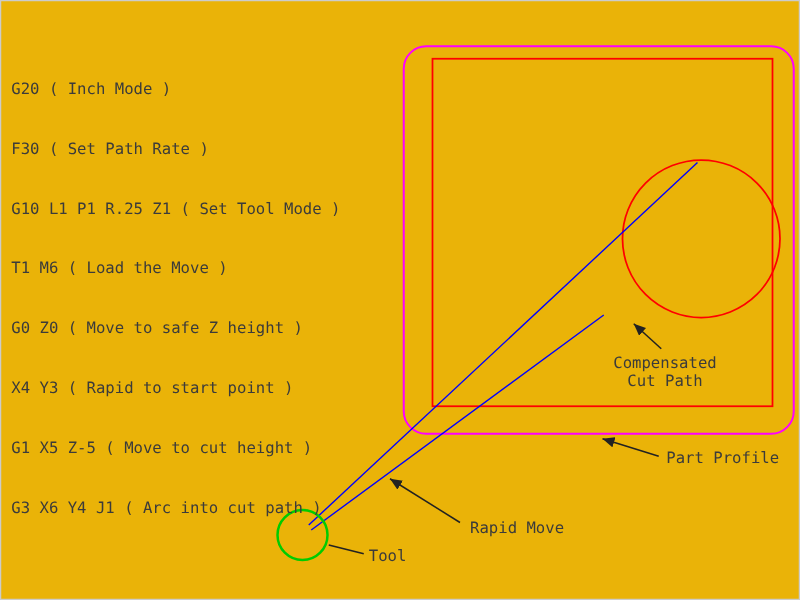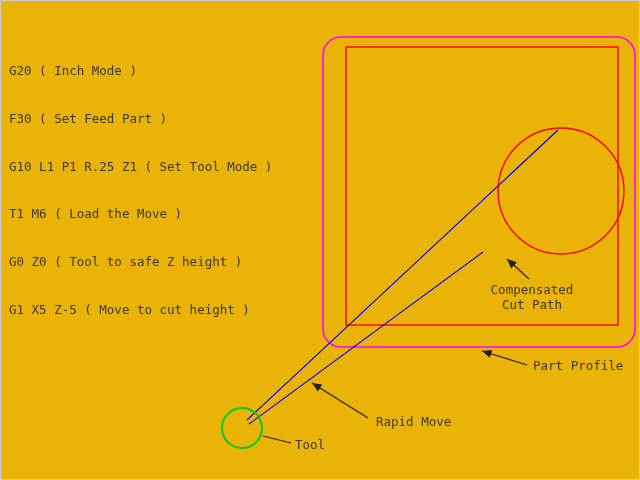--- a/index.html
+++ b/index.html
@@ -41,25 +41,27 @@
     fill: #3b3b3b;
   }
 </style>
 </head>
 <body>
 
 <div class="canvas">
 
   <div class="gcode-listing">
     <div>G20 ( Inch Mode )</div>
-    <div>F30 ( Set Feed Part )</div>
+    <div>F30 ( Set Path Rate )</div>
     <div>G10 L1 P1 R.25 Z1 ( Set Tool Mode )</div>
     <div>T1 M6 ( Load the Move )</div>
-    <div>G0 Z0 ( Tool to safe Z height )</div>
+    <div>G0 Z0 ( Move to safe Z height )</div>
+    <div>X4 Y3 ( Rapid to start point )</div>
     <div>G1 X5 Z-5 ( Move to cut height )</div>
+    <div>G3 X6 Y4 J1 ( Arc into cut path )</div>
     
     
     
     
     
     
     
     
     
     

